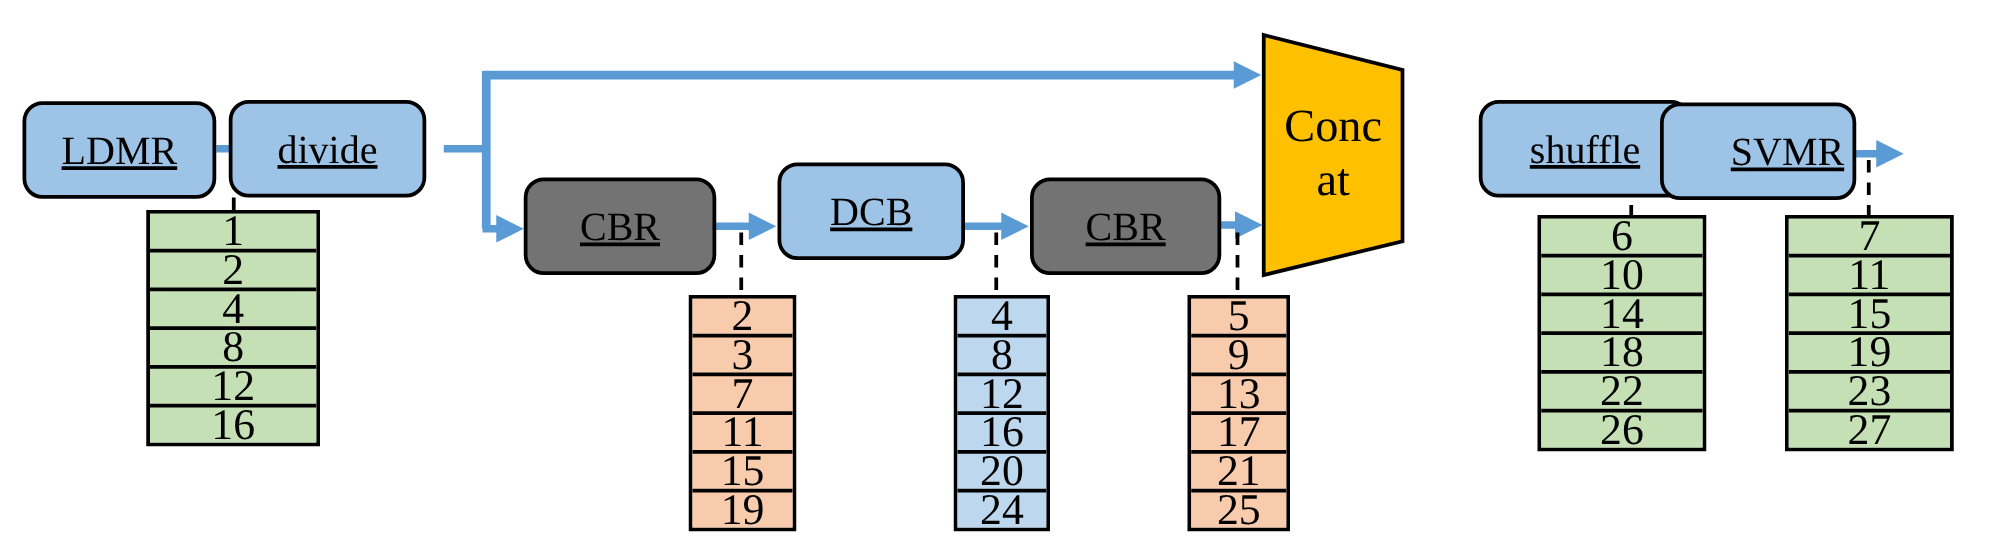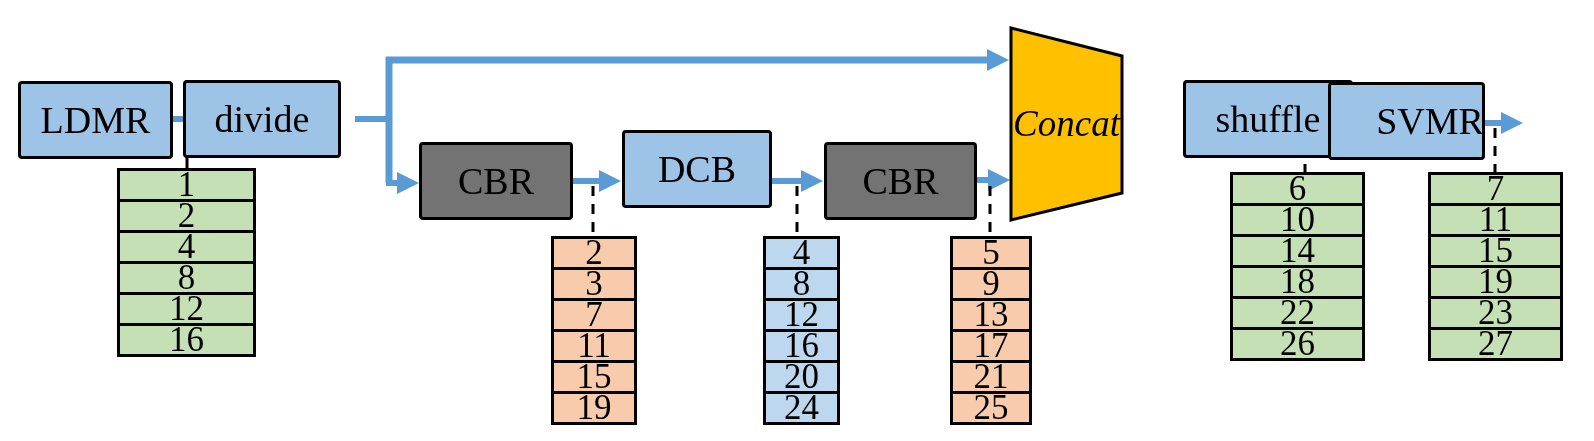--- a/index.html
+++ b/index.html
@@ -11,42 +11,42 @@
     color:#000;
     overflow:hidden;
   }
   svg.layer{position:absolute;left:0;top:0;width:1594px;height:441px;}
 
   .block{
     position:absolute;
     display:flex;align-items:center;justify-content:center;
     background:#9DC3E6;
     border:3px solid #000;
-    border-radius:4px;
-    font-size:38px;
+    border-radius:16px;
+    font-size:32px;
     box-sizing:border-box;
     z-index:2;
+    text-decoration:underline;
   }
   .block.orange{background:#737373;}
 
   #b-ldmr   {left:18px;  top:81px;  width:155px; height:78px;}
   #b-divide {left:183px; top:80px;  width:158px; height:78px;}
   #b-cbr1   {left:419px; top:142px; width:154px; height:78px;}
   #b-dcb    {left:622px; top:130px; width:150px; height:78px;}
   #b-cbr2   {left:824px; top:142px; width:153px; height:78px;}
   #b-shuffle{left:1183px;top:80px;  width:170px; height:78px;}
   #b-svmr   {left:1328px;top:82px;  width:157px; height:78px;padding-left:47px;}
 
   .concat-label{
     position:absolute;
     left:1011px;top:28px;width:111px;height:192px;
-    display:flex;flex-direction:row;align-items:center;justify-content:center;
+    display:flex;flex-direction:column;align-items:center;justify-content:center;
     font-size:37px;line-height:1.15;
     z-index:3;
-    font-style:italic;
   }
 
   .tbl{
     position:absolute;
     border:3px solid #000;
     box-sizing:content-box;
     z-index:2;
   }
   .tbl .cell{
     height:28px;

